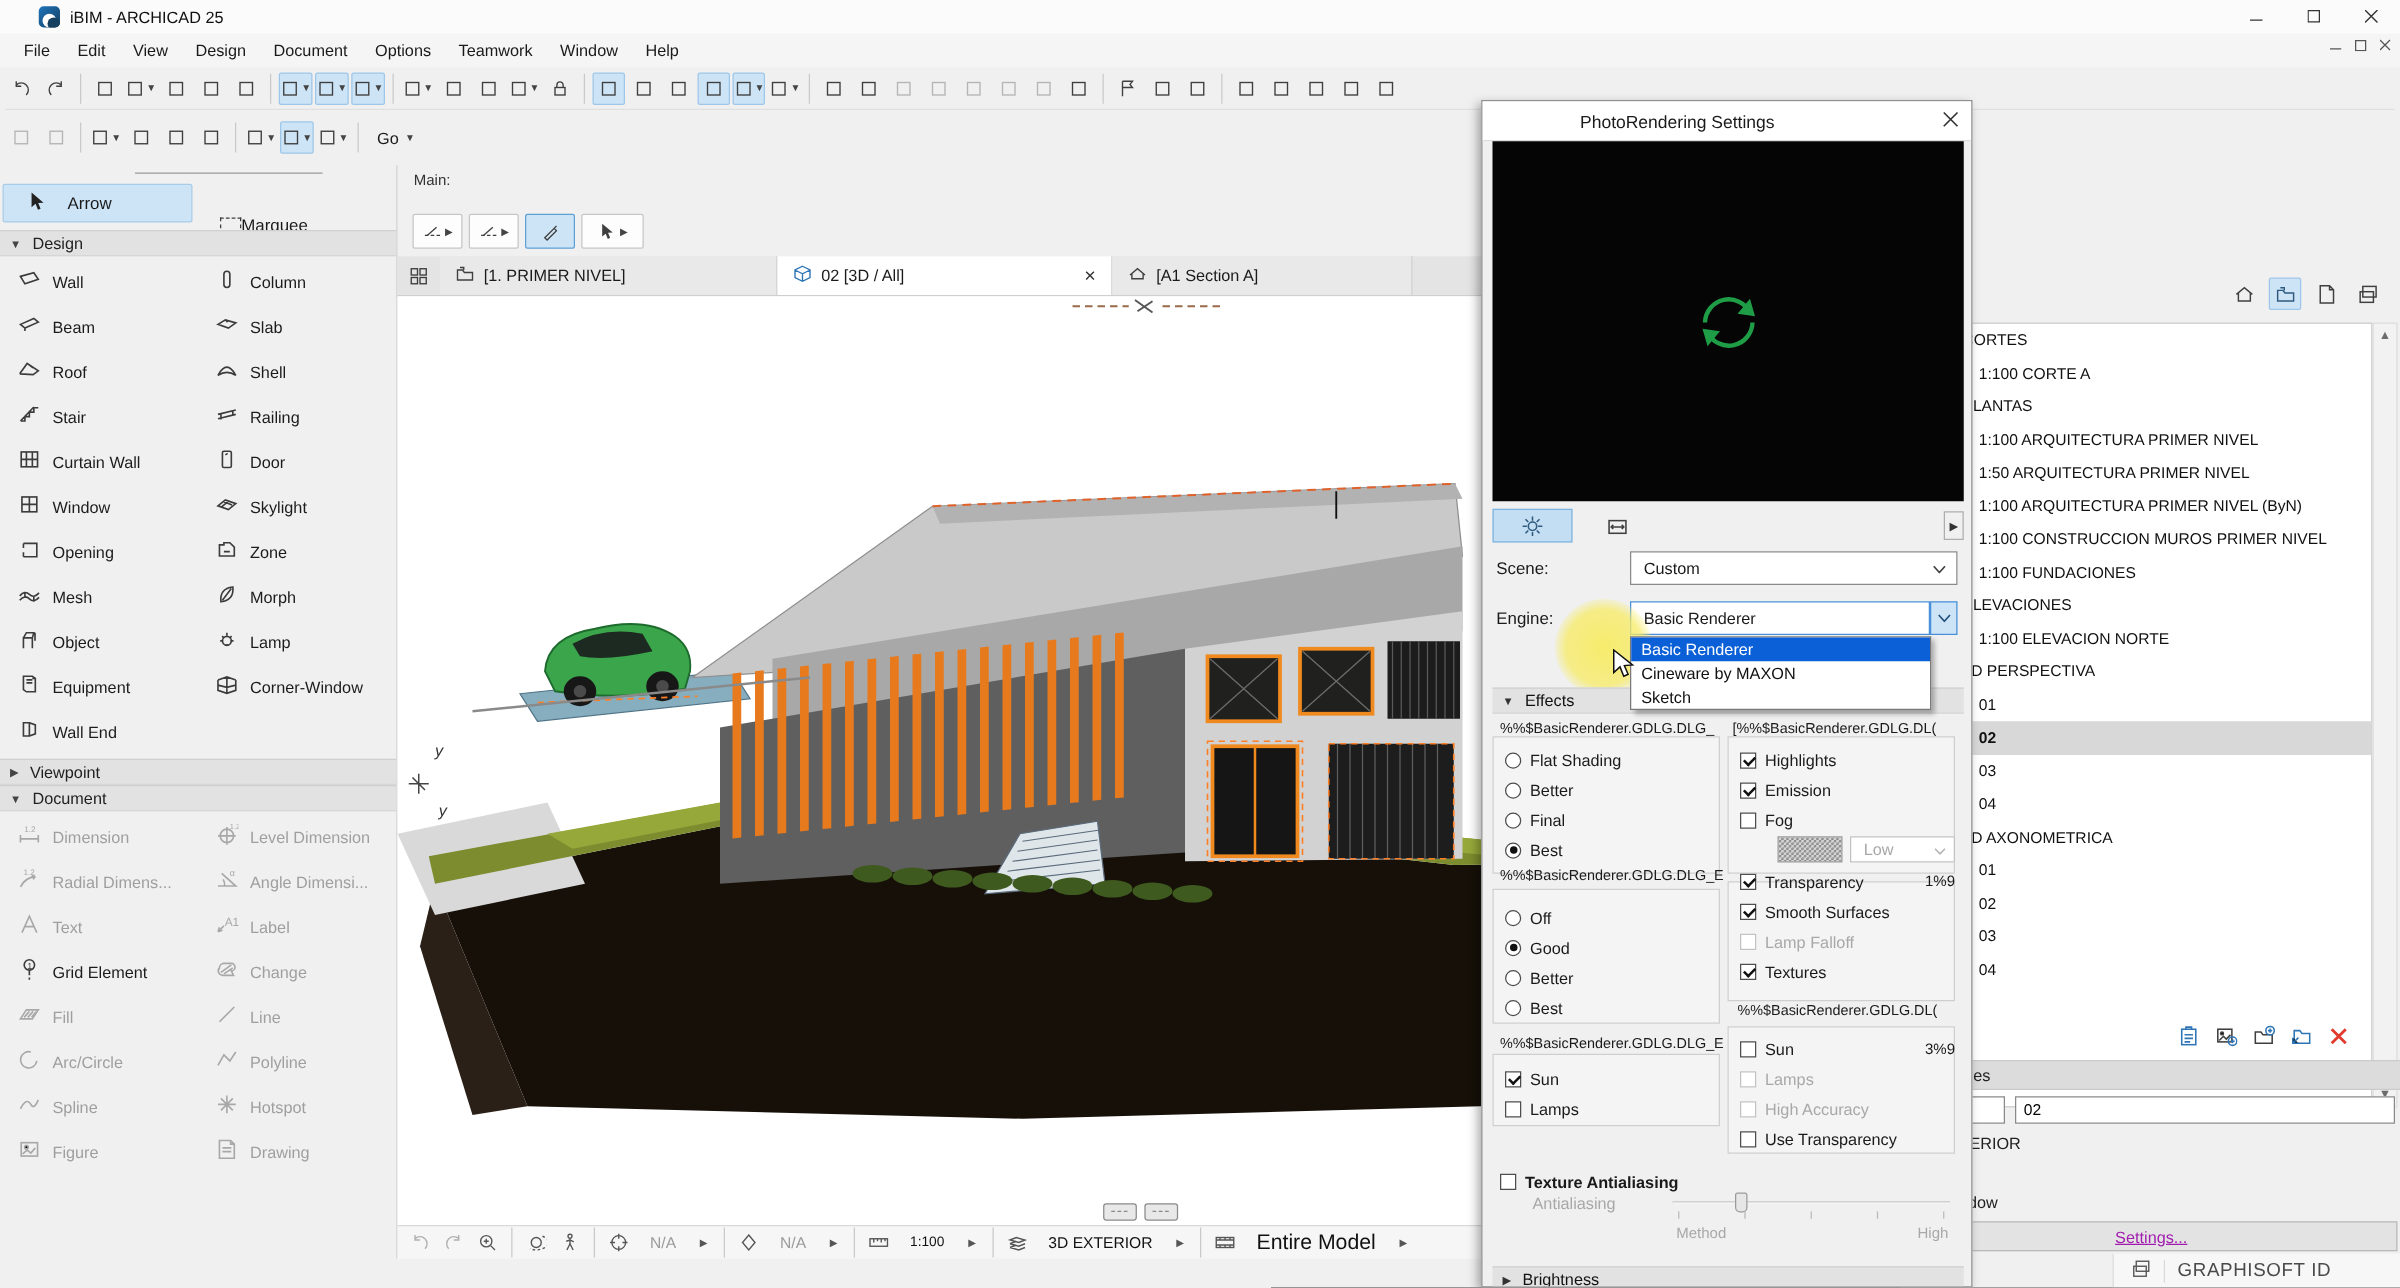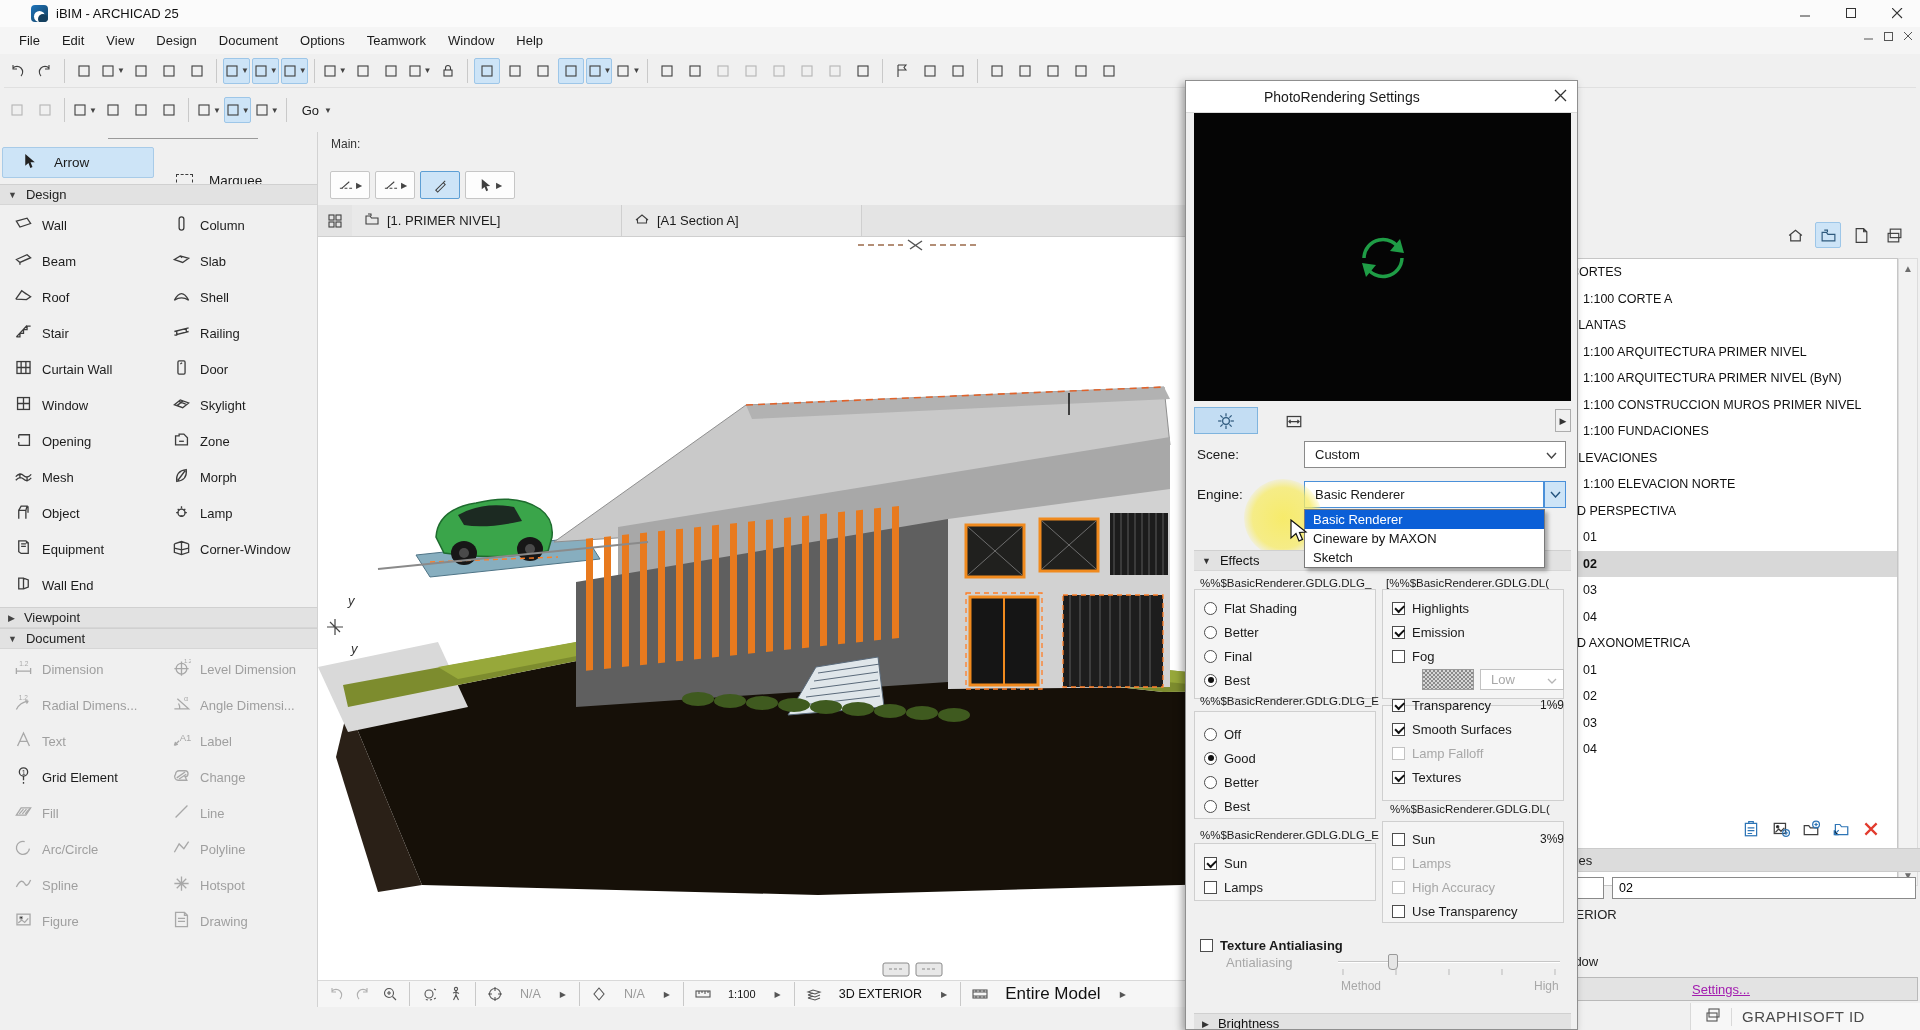--- a/index.html
+++ b/index.html
@@ -356,21 +356,21 @@
 
   <div class="abs" style="left:0;top:132px;width:318px;height:875px;background:#f0f0f0;border-right:1px solid #d2d2d2;overflow:hidden;">
     <div class="abs" style="left:108px;top:6px;width:150px;height:1px;background:#9a9a9a;"></div>
     <div class="abs row" style="left:2px;top:14px;width:314px;height:33px;">
       <div class="row" style="width:152px;height:31px;background:#cde4f7;border:1px solid #a8cbe8;border-radius:2px;padding-left:18px;gap:16px;">
         <span id="arrowIcon"><svg width="17" height="17" viewBox="0 0 16 16">
               <path d="M4 1 L4 12 L7 9.5 L8.8 14 L10.8 13.1 L9 8.8 L13 8.6 Z" class="f" stroke="none" fill="#222" stroke-width="1.1"></path>
             </svg></span>
         <span style="font-size:13.5px;">Arrow</span>
       </div>
-      <div class="row" style="width:160px;height:31px;padding-left:22px;gap:16px;margin-top:36px;">
+      <div class="row" style="width:160px;height:31px;padding-left:22px;margin-top:36px;">
         <span style="width:17px;height:14px;border:1.4px dashed #3d3d3d;"></span>
         <span style="font-size:13.5px;">Marquee</span>
       </div>
     </div>
     <div id="toolboxSections" class="abs" style="left:0;top:52px;width:318px;">
         <div class="sec-head">
           <span style="font-size: 9px; color: rgb(68, 68, 68);">▼</span>
           <span>Design</span>
         </div>
         <div style="display: grid; grid-template-columns: 158px 160px; padding: 2px 0px 4px;">
@@ -666,20 +666,27 @@
           <rect x="9" y="9" width="5" height="5" fill="none" stroke="#3f3f3f" stroke-width="1.1"></rect>
         </svg>
       </span>
     <div id="tabs" class="row" style="height:32px;">
         <div class="tab" style="width: 270px;">
           <span><svg width="16" height="16" viewBox="0 0 16 16">
               <path d="M2 5 h4 l1.5 2 H14 v6 H2 Z" fill="none" stroke="#3f3f3f" stroke-width="1.1"></path>
               <path d="M4 3 h3 v2" fill="none" stroke="#3f3f3f" stroke-width="1.1"></path>
             </svg></span>
           <span>[1. PRIMER NIVEL]</span>
+        </div>
+        <div class="tab active" style="width: 268px;">
+          <span><svg width="16" height="16" viewBox="0 0 16 16">
+              <path d="M8 2 L14 5 L14 11 L8 14 L2 11 L2 5 Z M2 5 L8 8 L14 5 M8 8 V14" fill="none" stroke="#2e75b6" stroke-width="1.1"></path>
+            </svg></span>
+          <span>02 [3D / All]</span>
+          <span style="margin-left: auto; font-size: 12px; color: rgb(51, 51, 51);">✕</span>
         </div>
         <div class="tab" style="width: 240px;">
           <span><svg width="16" height="16" viewBox="0 0 16 16">
               <path d="M2 9 L8 4 L14 9 M3.5 8 V12 H12.5 V8" fill="none" stroke="#3f3f3f" stroke-width="1.1"></path>
             </svg></span>
           <span>[A1 Section A]</span>
         </div>
       </div>
   </div>
 
@@ -924,20 +931,21 @@
             <rect x="2" y="6" width="10" height="8" fill="none" stroke="#3f3f3f" stroke-width="1.1"></rect>
           </svg>
         </span>
     </div>
 
     <div class="abs" id="navList" style="left:40px;top:126px;width:338px;height:628px;background:#ffffff;border:1px solid #c6c6c6;overflow:hidden;">
         <div class="nav-item" style="padding-left: 9px;">CORTES</div>
         <div class="nav-item" style="padding-left: 22px;">1:100 CORTE A</div>
         <div class="nav-item" style="padding-left: 9px;">PLANTAS</div>
         <div class="nav-item" style="padding-left: 22px;">1:100 ARQUITECTURA PRIMER NIVEL</div>
+        <div class="nav-item" style="padding-left: 22px;">1:50 ARQUITECTURA PRIMER NIVEL</div>
         <div class="nav-item" style="padding-left: 22px;">1:100 ARQUITECTURA PRIMER NIVEL (ByN)</div>
         <div class="nav-item" style="padding-left: 22px;">1:100 CONSTRUCCION MUROS PRIMER NIVEL</div>
         <div class="nav-item" style="padding-left: 22px;">1:100 FUNDACIONES</div>
         <div class="nav-item" style="padding-left: 9px;">ELEVACIONES</div>
         <div class="nav-item" style="padding-left: 22px;">1:100 ELEVACION NORTE</div>
         <div class="nav-item" style="padding-left: 9px;">3D PERSPECTIVA</div>
         <div class="nav-item" style="padding-left: 22px;">01</div>
         <div class="nav-item selrow" style="padding-left: 22px;">02</div>
         <div class="nav-item" style="padding-left: 22px;">03</div>
         <div class="nav-item" style="padding-left: 22px;">04</div>

